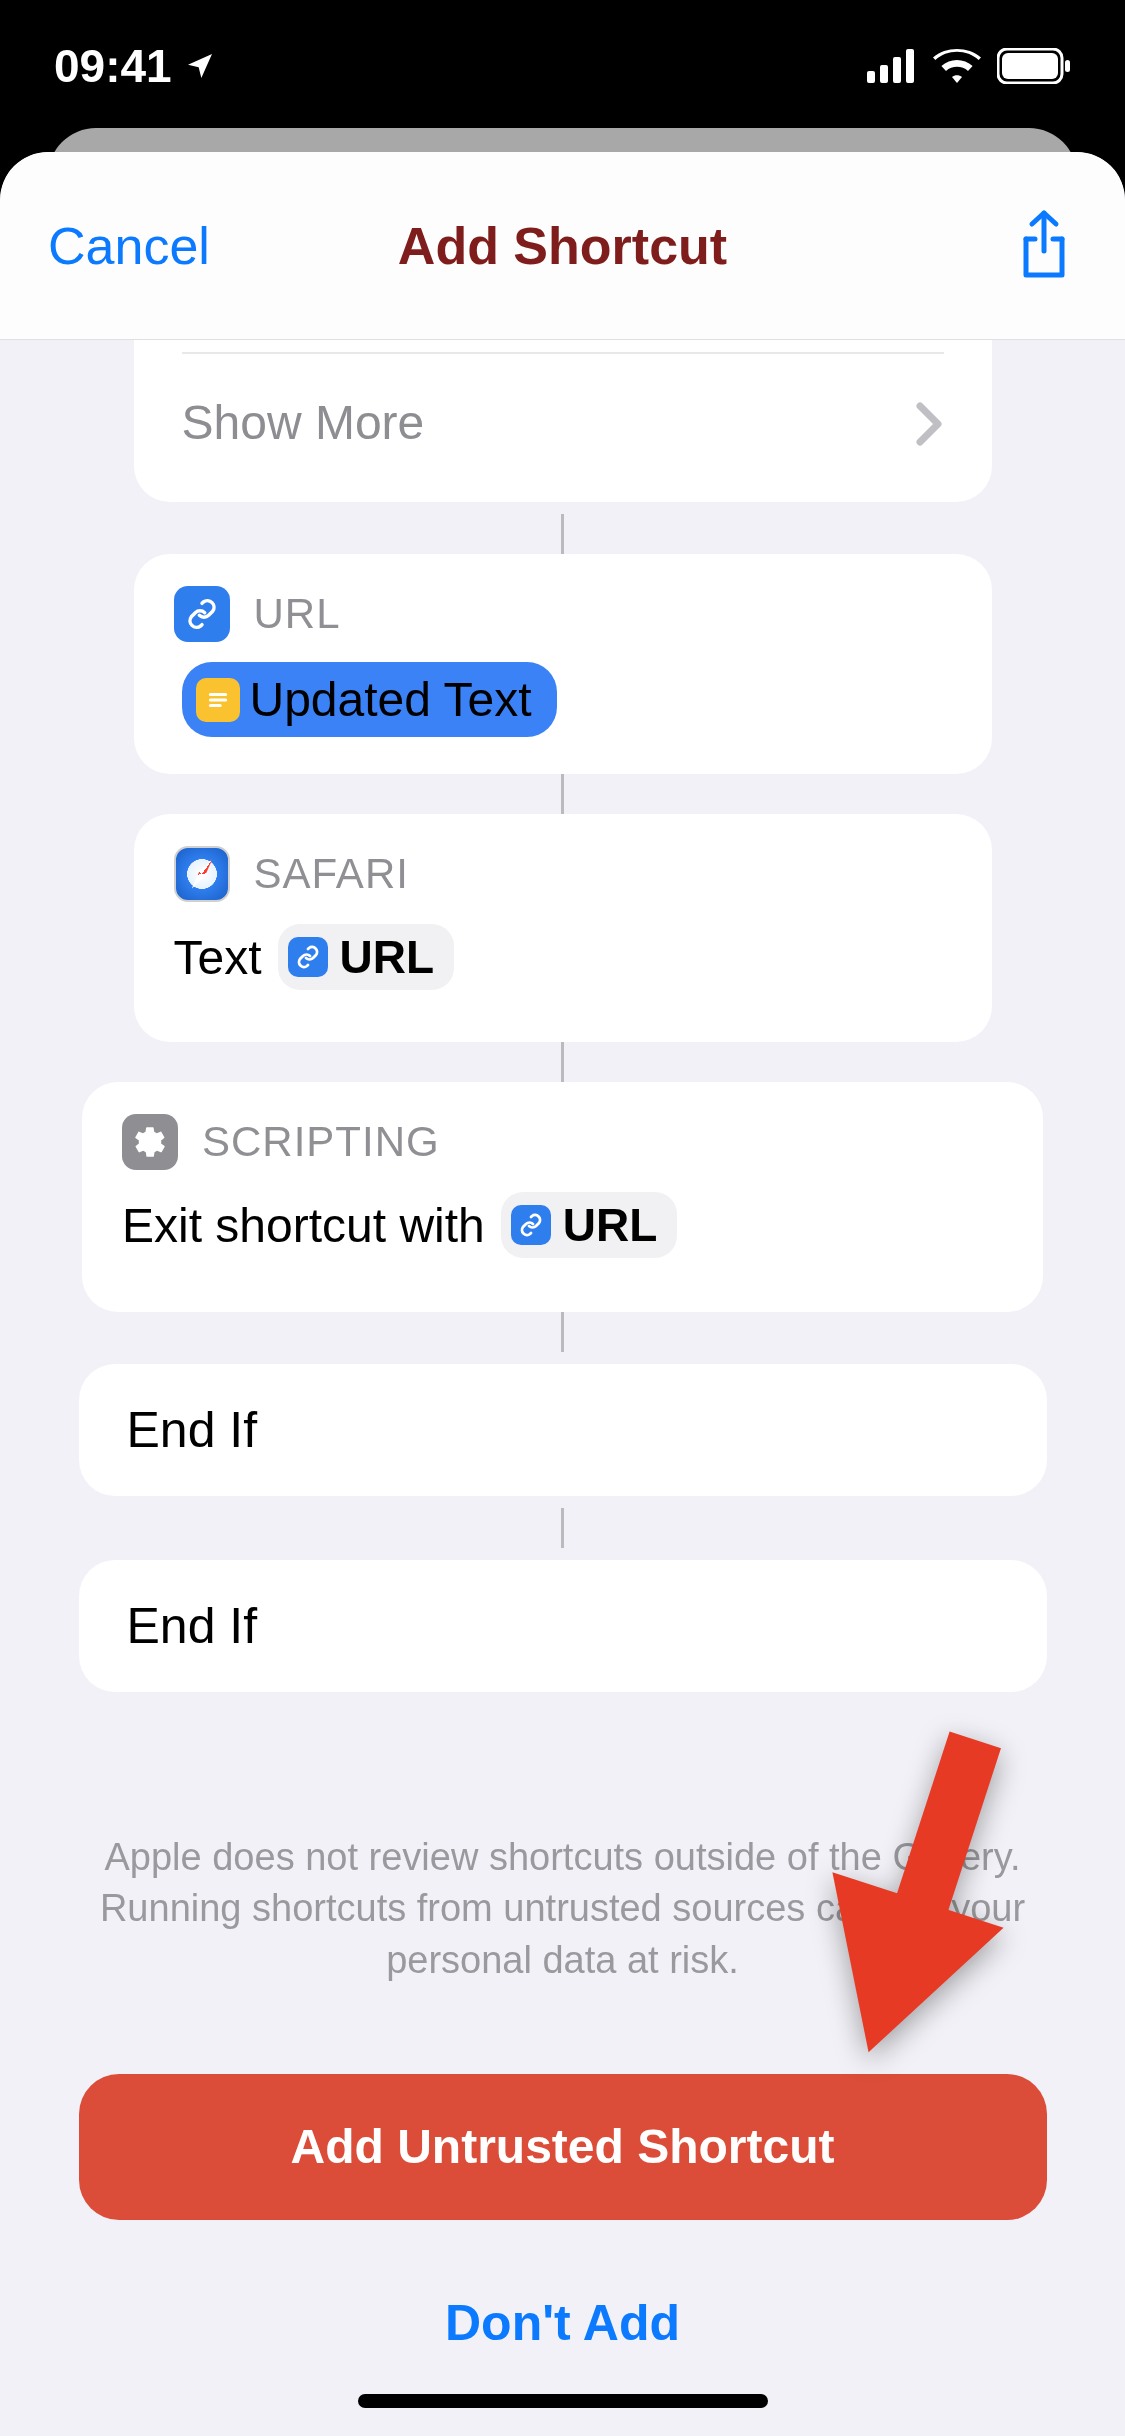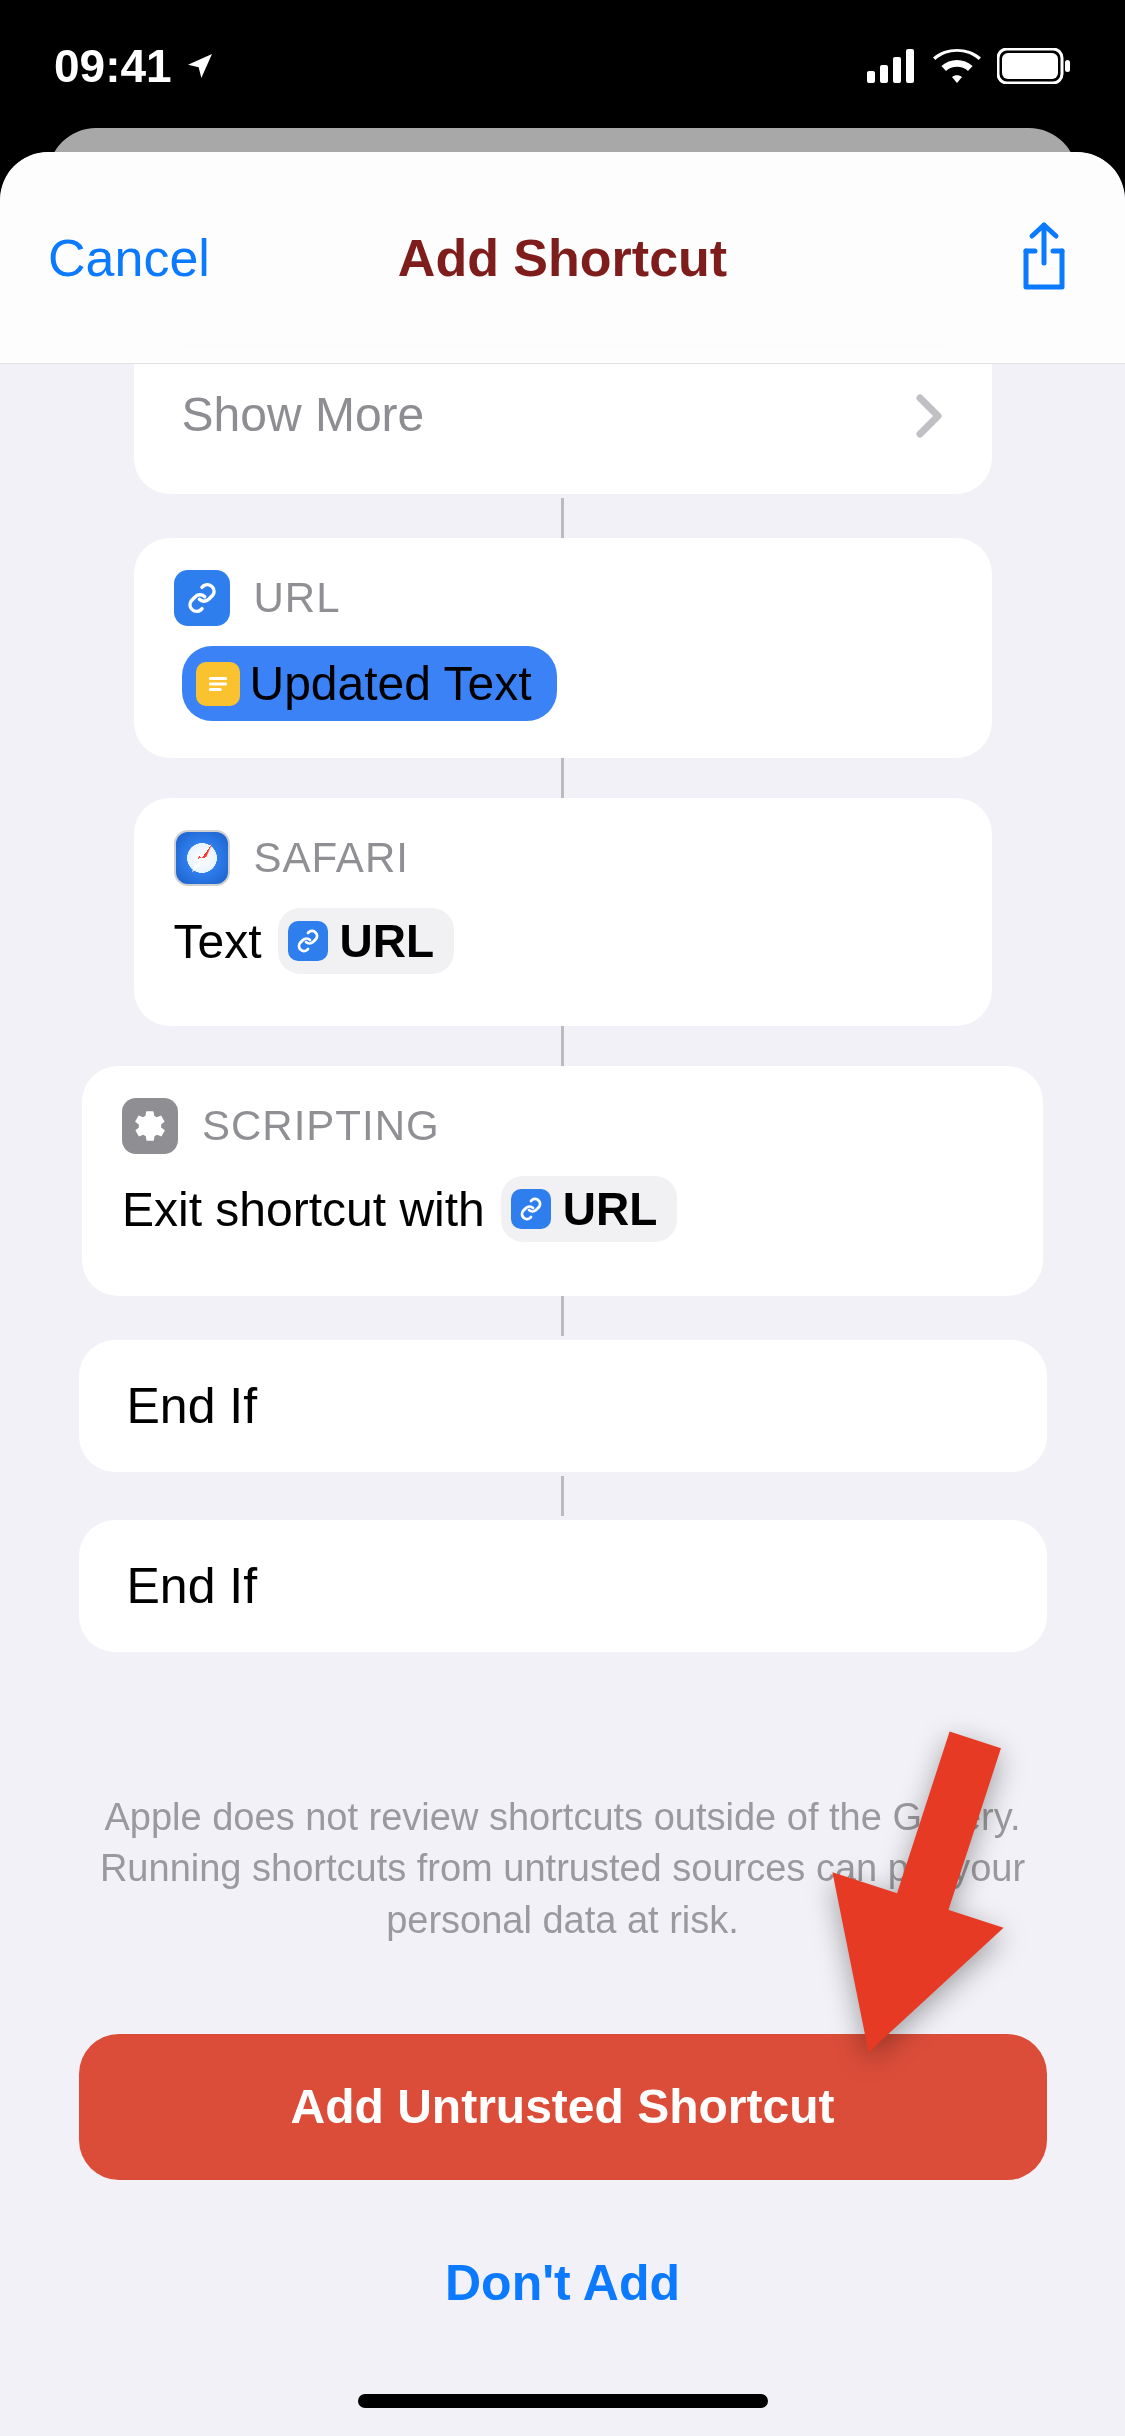--- a/index.html
+++ b/index.html
@@ -13,31 +13,31 @@
   .status-right { display: flex; align-items: center; gap: 16px; }
   .status-right svg { display: block; }
   
   
   .bg-sheet { position: absolute; top: 128px; left: 48px; right: 48px; height: 80px; background: #a8a8a8; border-radius: 48px 48px 0 0; z-index: 1; }
   
   
   .sheet { position: absolute; top: 152px; left: 0; right: 0; bottom: 0; background: #f2f1f7; border-radius: 48px 48px 0 0; z-index: 2; overflow: hidden; }
   
   
-  .sheet-header { height: 212px; background: rgba(253,253,253,0.94); border-radius: 48px 48px 0 0; border-bottom: 1px solid #e0e0e2; display: flex; align-items: center; justify-content: space-between; padding: 0 48px 0 48px; position: relative; z-index: 5; }
+  .sheet-header { height: 188px; background: rgba(253,253,253,0.94); border-radius: 48px 48px 0 0; border-bottom: 1px solid #e0e0e2; display: flex; align-items: center; justify-content: space-between; padding: 0 48px 0 48px; position: relative; z-index: 5; }
   .header-cancel { color: #0b7aff; font-size: 52px; }
   .header-title { position: absolute; left: 0; right: 0; text-align: center; font-size: 52px; font-weight: 600; color: #7f1d1d; pointer-events: none; }
   .header-share { width: 66px; height: 78px; display: flex; align-items: center; justify-content: center; }
   .header-share svg { display: block; }
   
   
   .body { position: absolute; top: 168px; left: 0; right: 0; bottom: 0; overflow: hidden; }
   
   
-  .card { background: #fff; border-radius: 36px; margin: 4px auto; }
+  .card { background: #fff; border-radius: 36px; margin: 12px auto; }
   
   .card-show-more-wrap { margin: 0 auto; width: 858px; position: relative; }
   .card-show-more { width: 858px; height: 170px; border-radius: 0 0 36px 36px; display: flex; align-items: flex-end; padding: 0 48px 52px 48px; justify-content: space-between; }
   .card-show-more .divider-top { position:absolute; top:20px; left:48px; right:48px; height:2px; background:#e8e8ea; }
   .show-more-label { color: #8d8d92; font-size: 48px; }
   .chevron { color: #c6c6c8; }
   
   .connector { width: 3px; height: 40px; background: #bababf; margin: 0 auto; }
   
   .card-url { width: 858px; height: 220px; display: flex; flex-direction: column; padding: 32px 40px 34px 40px; }

